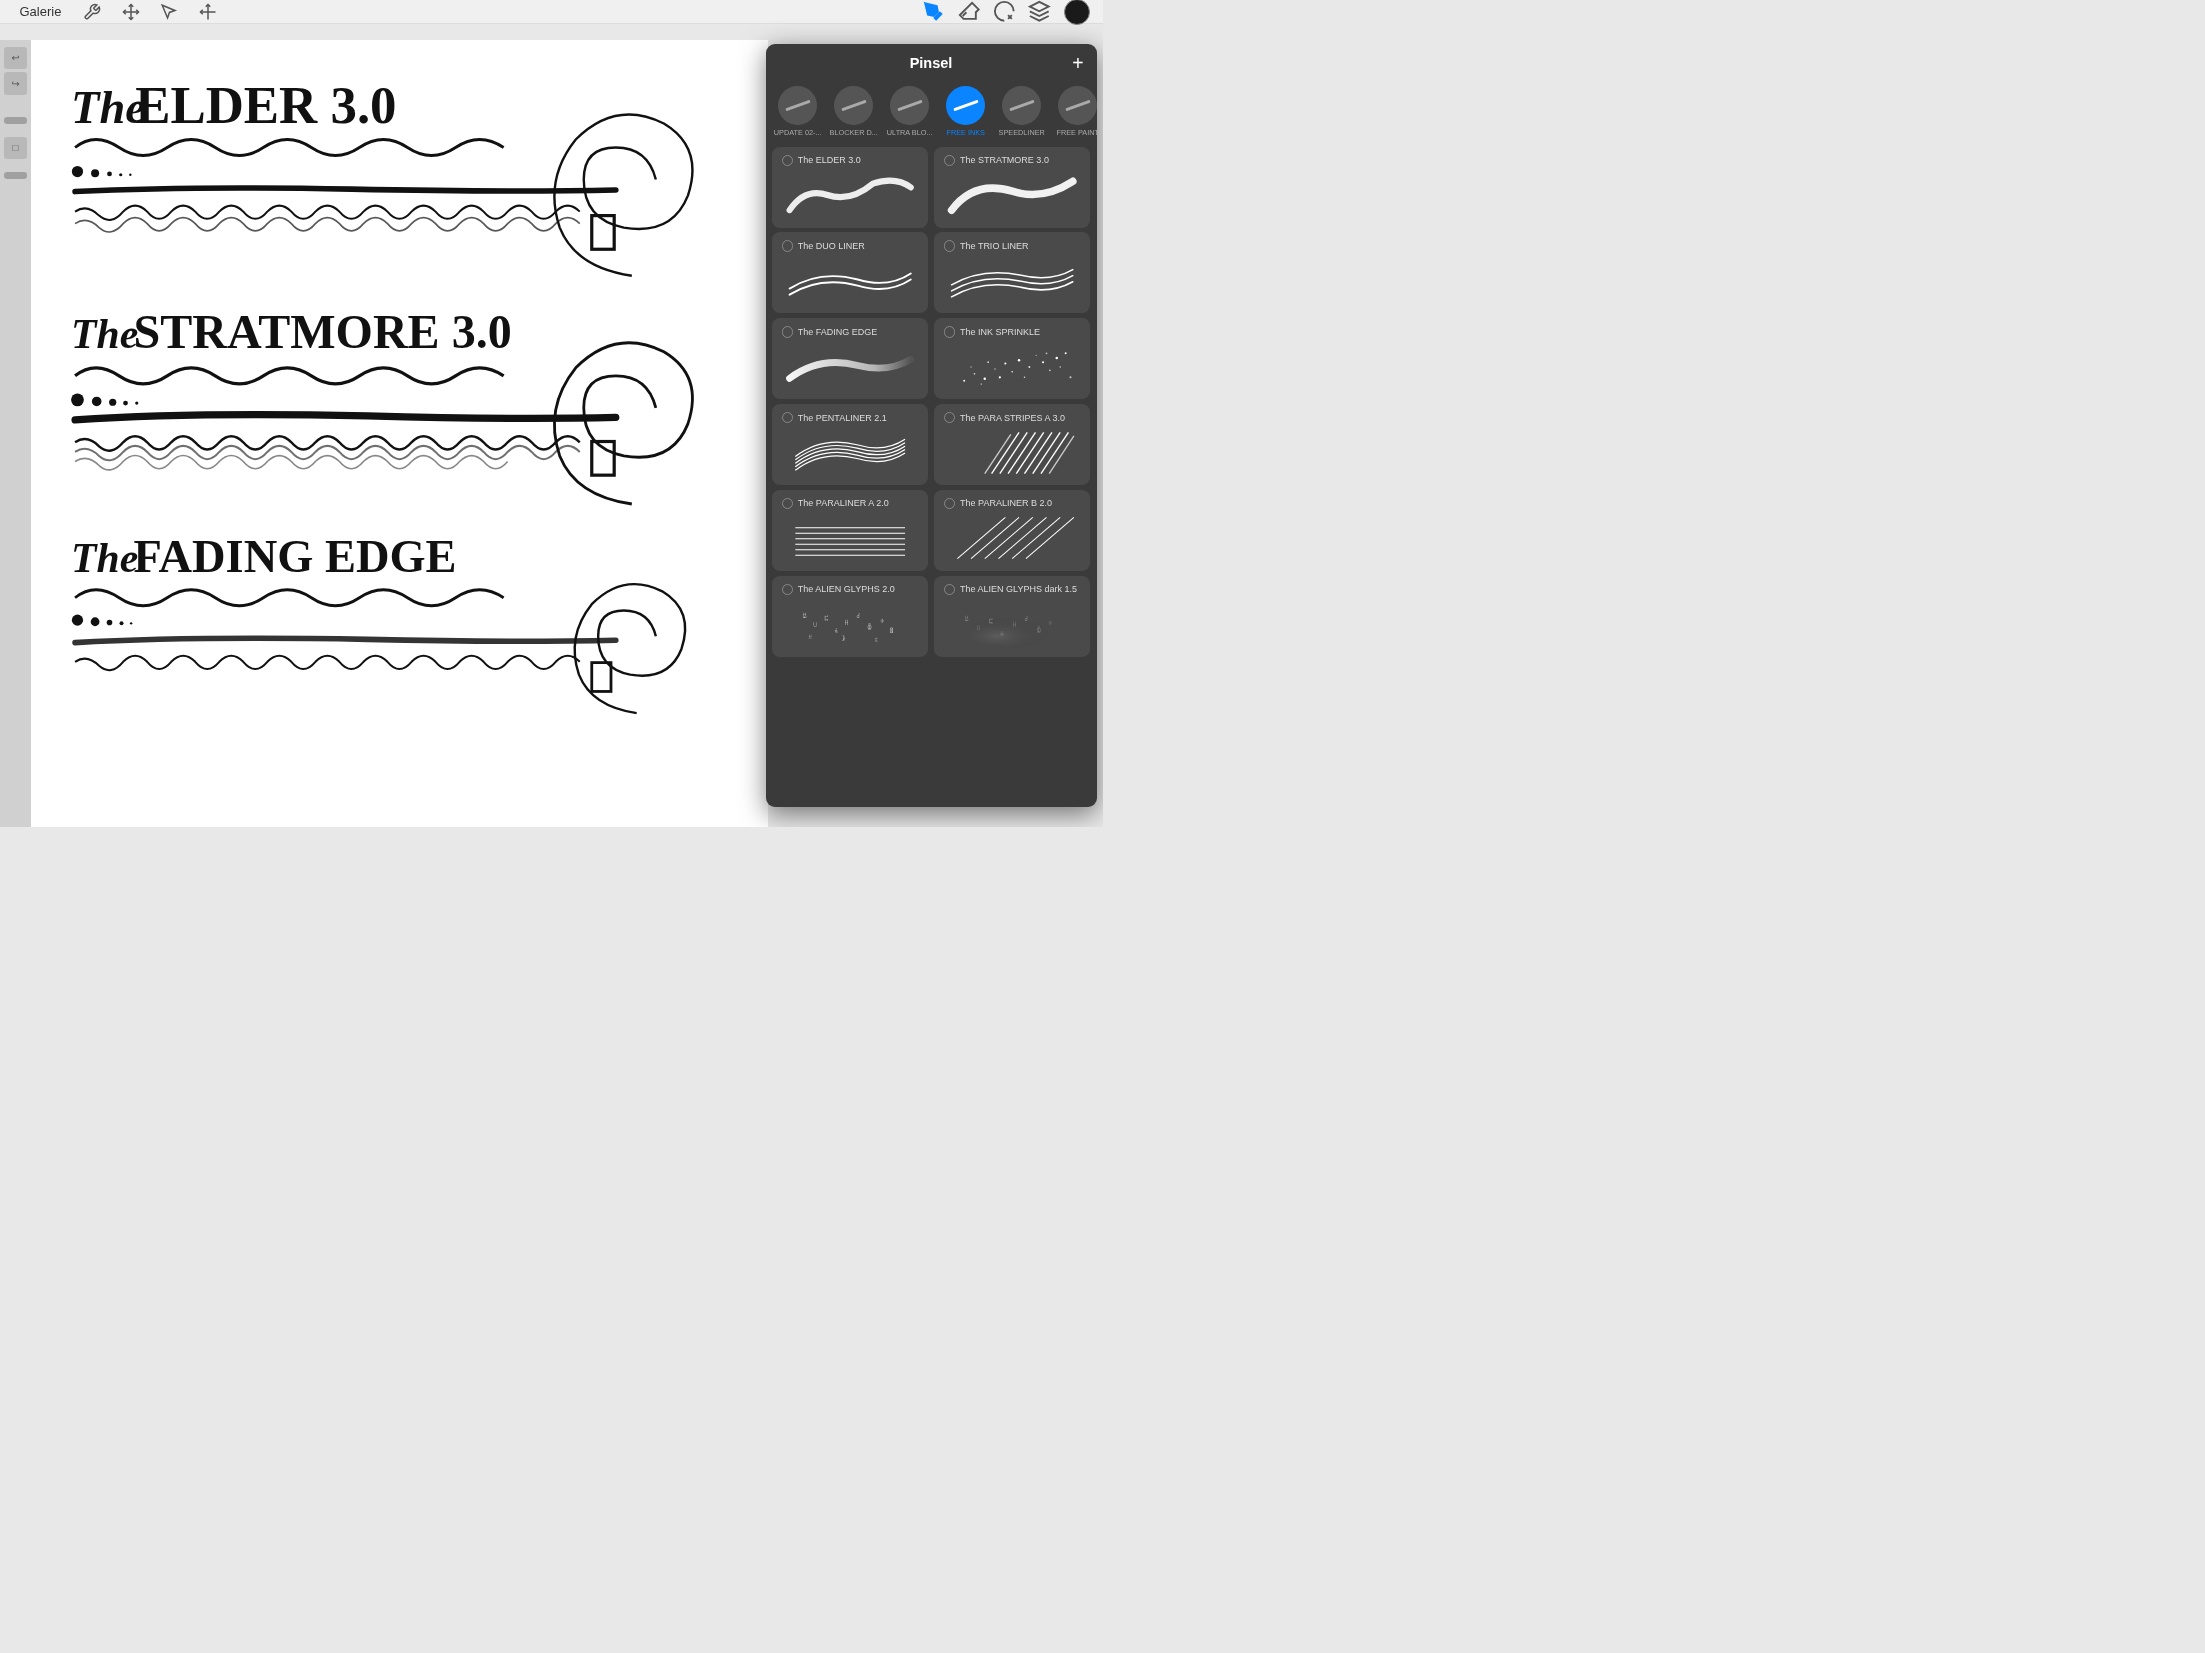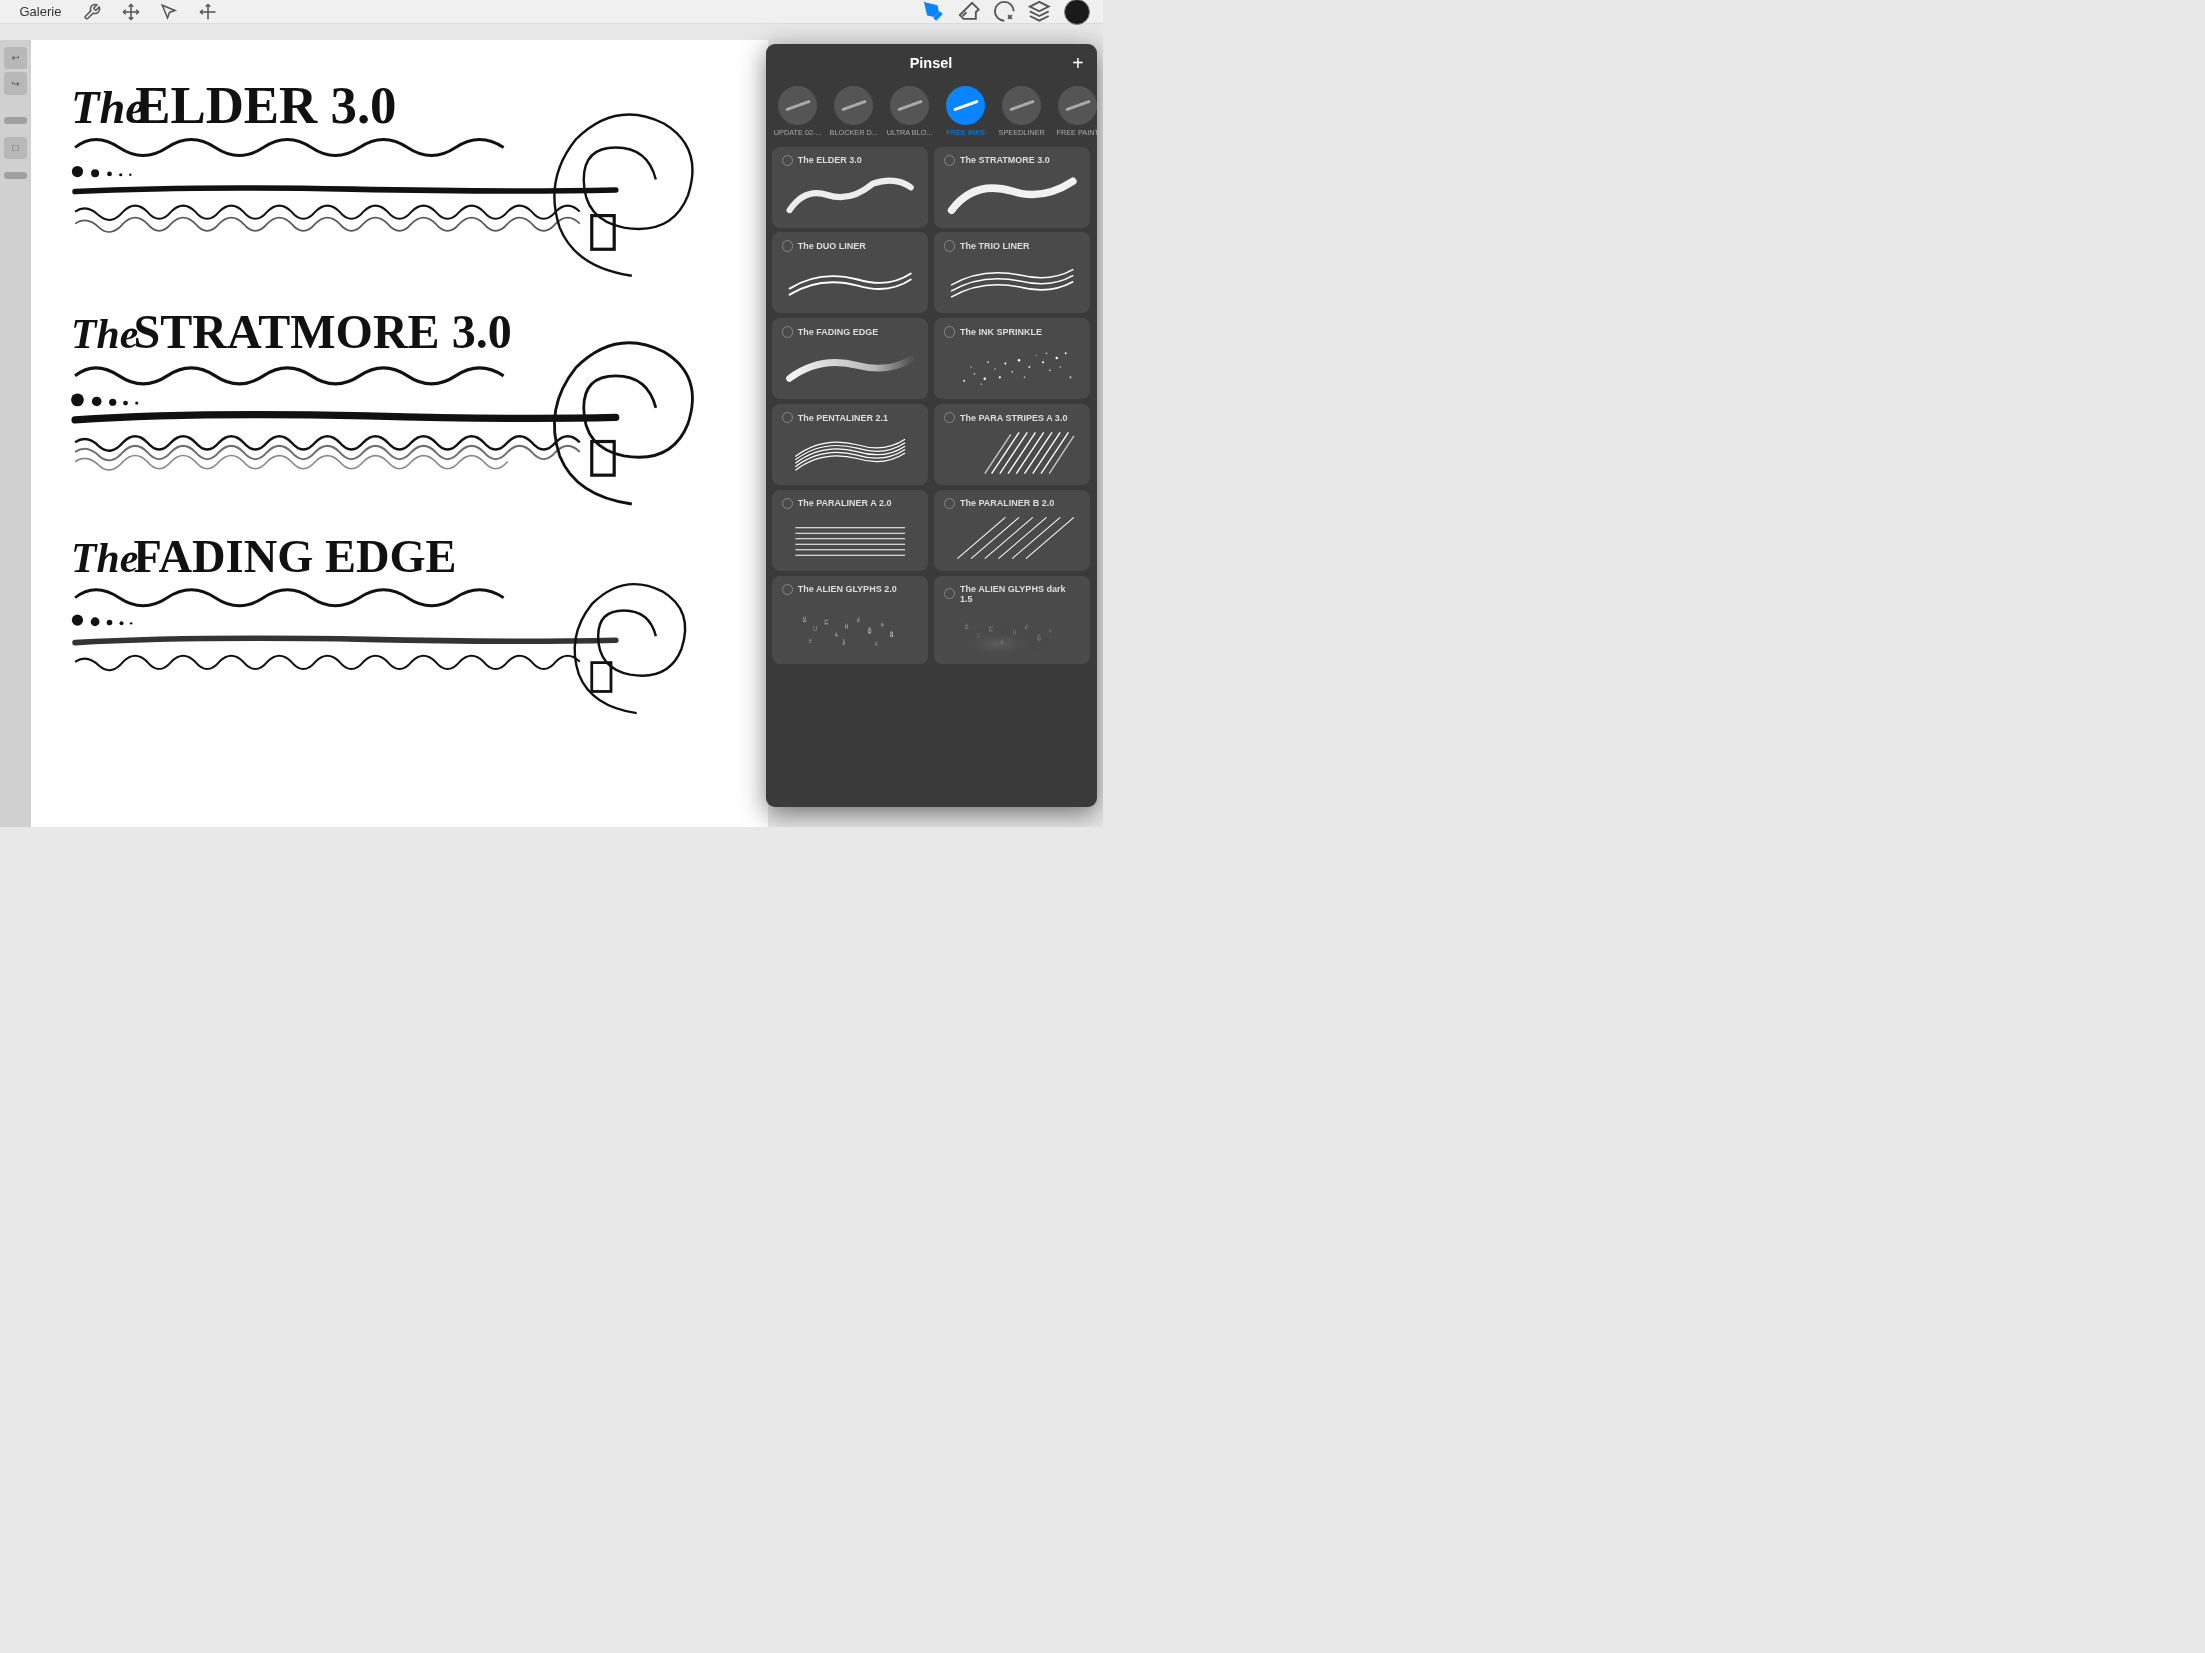--- a/index.html
+++ b/index.html
@@ -229,21 +229,21 @@
       width: 11.3px;
       height: 11.3px;
       border-radius: 50%;
       border: 1.6px solid #888;
       background: transparent;
       flex-shrink: 0;
     }
     .brush-name {
       color: #ddd;
       font-size: 9px;
-      font-weight: 700;
+      font-weight: 400;
     }
 
     .brush-preview {
       flex: 1;
       display: flex;
       align-items: center;
       justify-content: center;
       min-height: 48px;
     }
 

